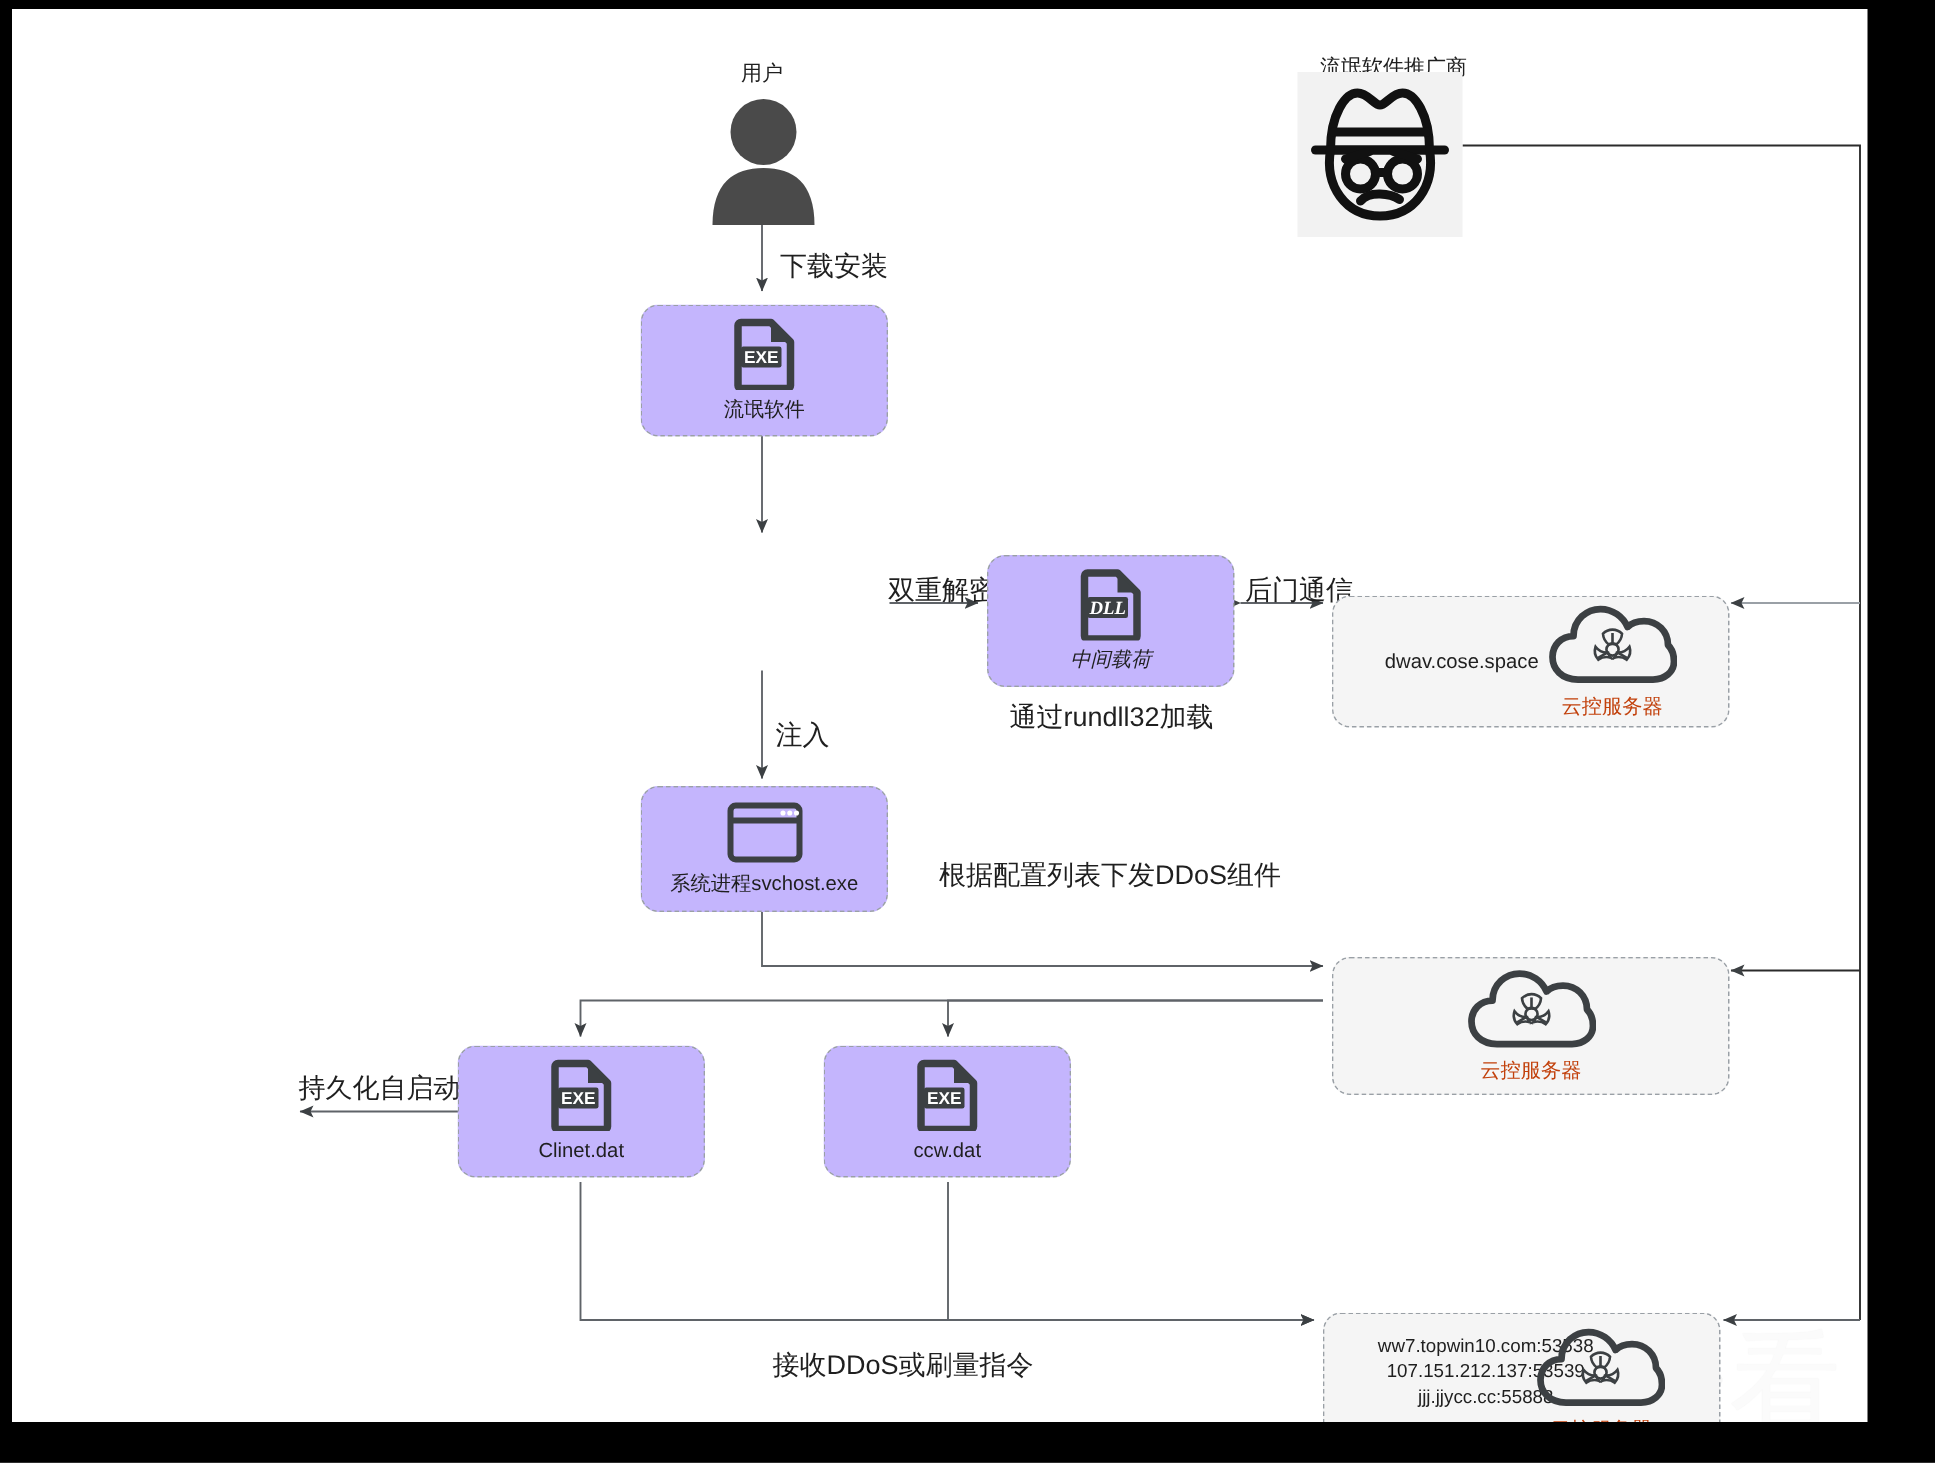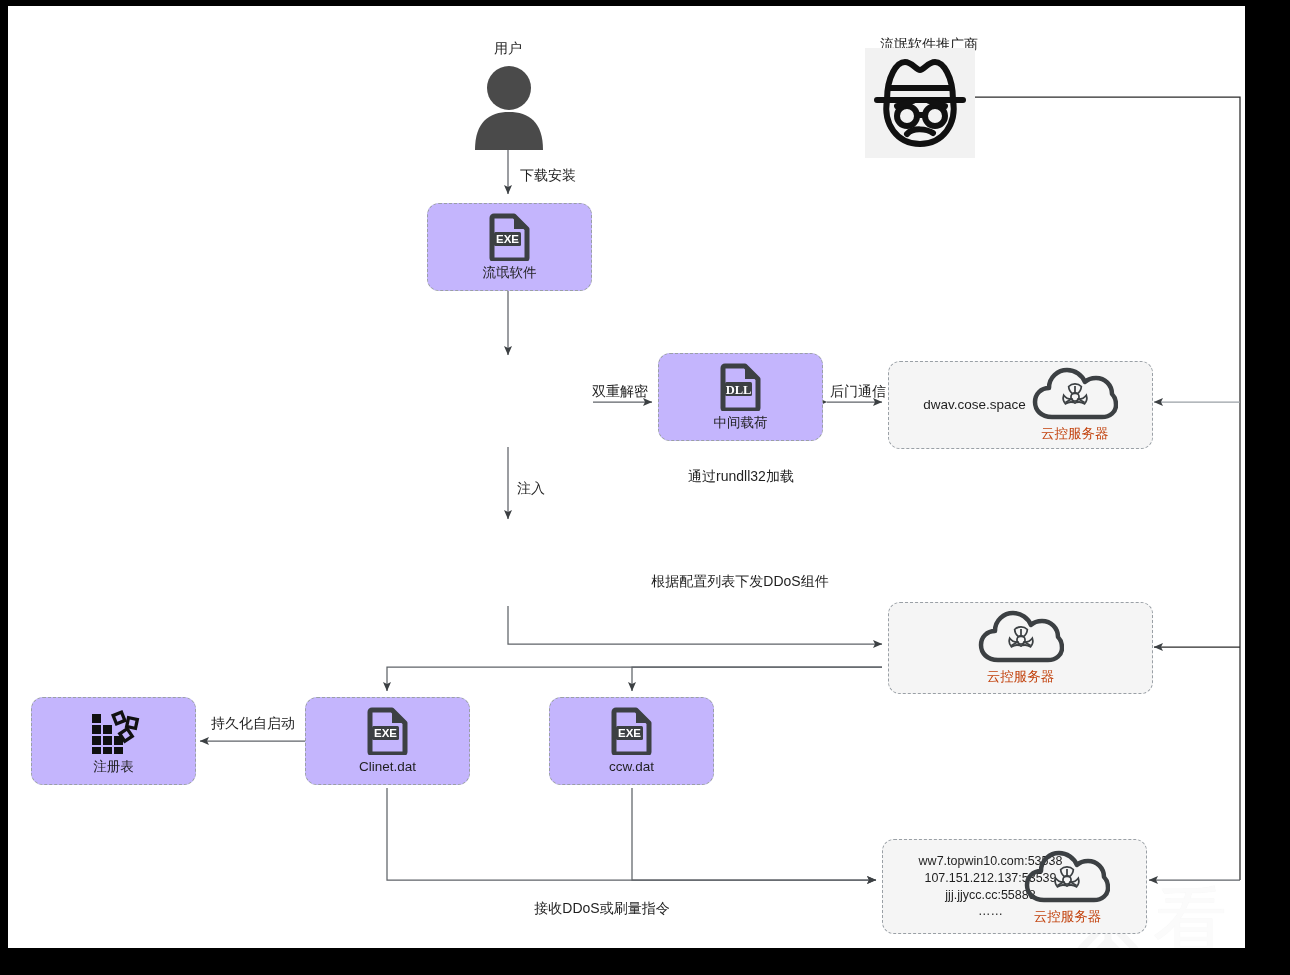--- a/index.html
+++ b/index.html
@@ -50,40 +50,41 @@
     position: absolute;
     background: #f5f5f5;
     border: 1.4px dashed #9aa0a6;
     border-radius: 12px;
     display: flex;
     flex-direction: row;
     align-items: center;
     justify-content: center;
     gap: 6px;
     padding: 0 10px;
+    margin-top: 36px;
   }
   .cloudnode .addr {
     font-size: 13.5px;
     color: #1f1f1f;
     line-height: 1.45;
     text-align: center;
     white-space: pre;
   }
   .cloudwrap {
     display: flex; flex-direction: column;
     align-items: center; justify-content: center;
   }
   .cloudwrap .ccap {
     font-size: 13.5px; color: #c2410c; margin-top: -2px; white-space: nowrap;
   }
 
   
   .flabel {
     position: absolute;
-    font-size: 14px;
+    font-size: 18px;
     color: #1f1f1f;
     white-space: nowrap;
     line-height: 1.2;
   }
   .flabel.center { transform: translateX(-50%); text-align: right; }
 
   
   .edges { position: absolute; left: 0; top: 0; width: 1237px; height: 942px; }
 
   
@@ -217,21 +218,21 @@
           <text x="20.5" y="30.2" font-family="'Liberation Sans',sans-serif" font-size="11.5" font-weight="bold" fill="#ffffff" text-anchor="middle">EXE</text>
         </svg>
       </span>
       <span class="nlabel">流氓软件</span>
     </div>
 
 
     <div class="flabel" style="left:584px; top:377px;">双重解密</div>
     <div class="flabel" style="left:509px; top:474px;">注入</div>
 
-    <div class="node" style="left:650px; top:347px; width:165px; height:88px;">
+    <div class="node" style="left:650px; top:364px; width:165px; height:88px;font-style:italic;">
       <span class="icon">
         <svg width="46" height="48" viewBox="0 0 46 48">
           <path d="M7 3 h20 l13 13 v29 a2 2 0 0 1 -2 2 h-31 a2 2 0 0 1 -2 -2 v-40 a2 2 0 0 1 2 -2 z" fill="none" stroke="#3c4043" stroke-width="5" stroke-linejoin="round"></path>
           <path d="M27 3 l13 13 h-13 z" fill="#3c4043"></path>
           <rect x="7" y="19" width="27" height="14" rx="1.5" fill="#3c4043"></rect>
           <text x="20.5" y="30.6" font-family="'Liberation Serif',serif" font-size="12.5" font-weight="bold" fill="#ffffff" text-anchor="middle">DLL</text>
         </svg>
       </span>
       <span class="nlabel">中间载荷</span>
     </div>
@@ -252,20 +253,32 @@
               <line x1="0" y1="-4.4" x2="0" y2="-12"></line>
               <line x1="3.8" y1="2.2" x2="10.4" y2="6.0"></line>
               <line x1="-3.8" y1="2.2" x2="-10.4" y2="6.0"></line>
             </g>
           </svg>
         </span>
         <span class="ccap">云控服务器</span>
       </div>
     </div>
 
+    <div class="node" style="left:419px; top:518px; width:165px; height:84px;">
+      <span class="icon">
+        <svg width="52" height="42" viewBox="0 0 52 42">
+          <rect x="3" y="3" width="46" height="36" rx="3.5" fill="none" stroke="#3c4043" stroke-width="4"></rect>
+          <line x1="3" y1="13" x2="49" y2="13" stroke="#3c4043" stroke-width="4"></line>
+          <circle cx="38" cy="8" r="1.7" fill="#ffffff"></circle>
+          <circle cx="42.5" cy="8" r="1.7" fill="#ffffff"></circle>
+          <circle cx="47" cy="8" r="1.7" fill="#ffffff"></circle>
+        </svg>
+      </span>
+      <span class="nlabel">系统进程svchost.exe</span>
+    </div>
     <div class="flabel center" style="left:732px; top:567px;">根据配置列表下发DDoS组件</div>
 
     <div class="cloudnode" style="left:880px; top:596px; width:265px; height:92px;">
       <div class="cloudwrap">
         <span class="icon">
           <svg width="86" height="56" viewBox="0 0 86 56">
             <path d="M20 50 C9 50 3 43 3 35 C3 27 9 21 17 21 C17 10 26 3 35 3 C43 3 50 8 53 15 C56 12 60 11 64 11 C73 11 80 18 80 27 C83 30 84 34 84 38 C84 45 78 50 70 50 Z" fill="none" stroke="#3c4043" stroke-width="4.5" stroke-linejoin="round"></path>
             <g transform="translate(43,30) scale(0.92)" fill="none" stroke="#3c4043" stroke-width="1.9">
               <circle cx="0" cy="0" r="4.4"></circle>
               <path d="M-2.6 -3.6 A9.5 9.5 0 0 1 2.6 -3.6 A10.5 10.5 0 0 0 6.9 -11.4 A9.5 9.5 0 0 0 -6.9 -11.4 A10.5 10.5 0 0 0 -2.6 -3.6 Z"></path>
@@ -274,43 +287,20 @@
               <line x1="0" y1="-4.4" x2="0" y2="-12"></line>
               <line x1="3.8" y1="2.2" x2="10.4" y2="6.0"></line>
               <line x1="-3.8" y1="2.2" x2="-10.4" y2="6.0"></line>
             </g>
           </svg>
         </span>
         <span class="ccap">云控服务器</span>
       </div>
     </div>
 
-    <div class="node" style="left:23px; top:691px; width:165px; height:88px;">
-      <span class="icon">
-        <svg width="52" height="48" viewBox="0 0 52 48">
-          <g fill="#111111">
-            <rect x="4" y="18" width="9" height="9"></rect>
-            <rect x="15" y="18" width="9" height="9"></rect>
-            <rect x="4" y="29" width="9" height="9"></rect>
-            <rect x="15" y="29" width="9" height="9"></rect>
-            <rect x="26" y="29" width="9" height="9"></rect>
-            <rect x="4" y="40" width="9" height="7"></rect>
-            <rect x="15" y="40" width="9" height="7"></rect>
-            <rect x="26" y="40" width="9" height="7"></rect>
-            <rect x="4" y="7" width="9" height="9"></rect>
-          </g>
-          <g fill="none" stroke="#111111" stroke-width="3.3">
-            <rect x="26.5" y="6.5" width="9" height="9" transform="rotate(-22 31 11)"></rect>
-            <rect x="39.5" y="11.5" width="9" height="9" transform="rotate(12 44 16)"></rect>
-            <rect x="33.5" y="23.5" width="9" height="9" transform="rotate(-34 38 28)"></rect>
-          </g>
-        </svg>
-      </span>
-      <span class="nlabel">注册表</span>
-    </div>
     <div class="flabel center" style="left:245px; top:709px;">持久化自启动</div>
 
     <div class="node" style="left:297px; top:691px; width:165px; height:88px;">
       <span class="icon">
         <svg width="46" height="48" viewBox="0 0 46 48">
           <path d="M7 3 h20 l13 13 v29 a2 2 0 0 1 -2 2 h-31 a2 2 0 0 1 -2 -2 v-40 a2 2 0 0 1 2 -2 z" fill="none" stroke="#3c4043" stroke-width="5" stroke-linejoin="round"></path>
           <path d="M27 3 l13 13 h-13 z" fill="#3c4043"></path>
           <rect x="7" y="19" width="27" height="14" rx="1.5" fill="#3c4043"></rect>
           <text x="20.5" y="30.2" font-family="'Liberation Sans',sans-serif" font-size="11.5" font-weight="bold" fill="#ffffff" text-anchor="middle">EXE</text>
         </svg>

